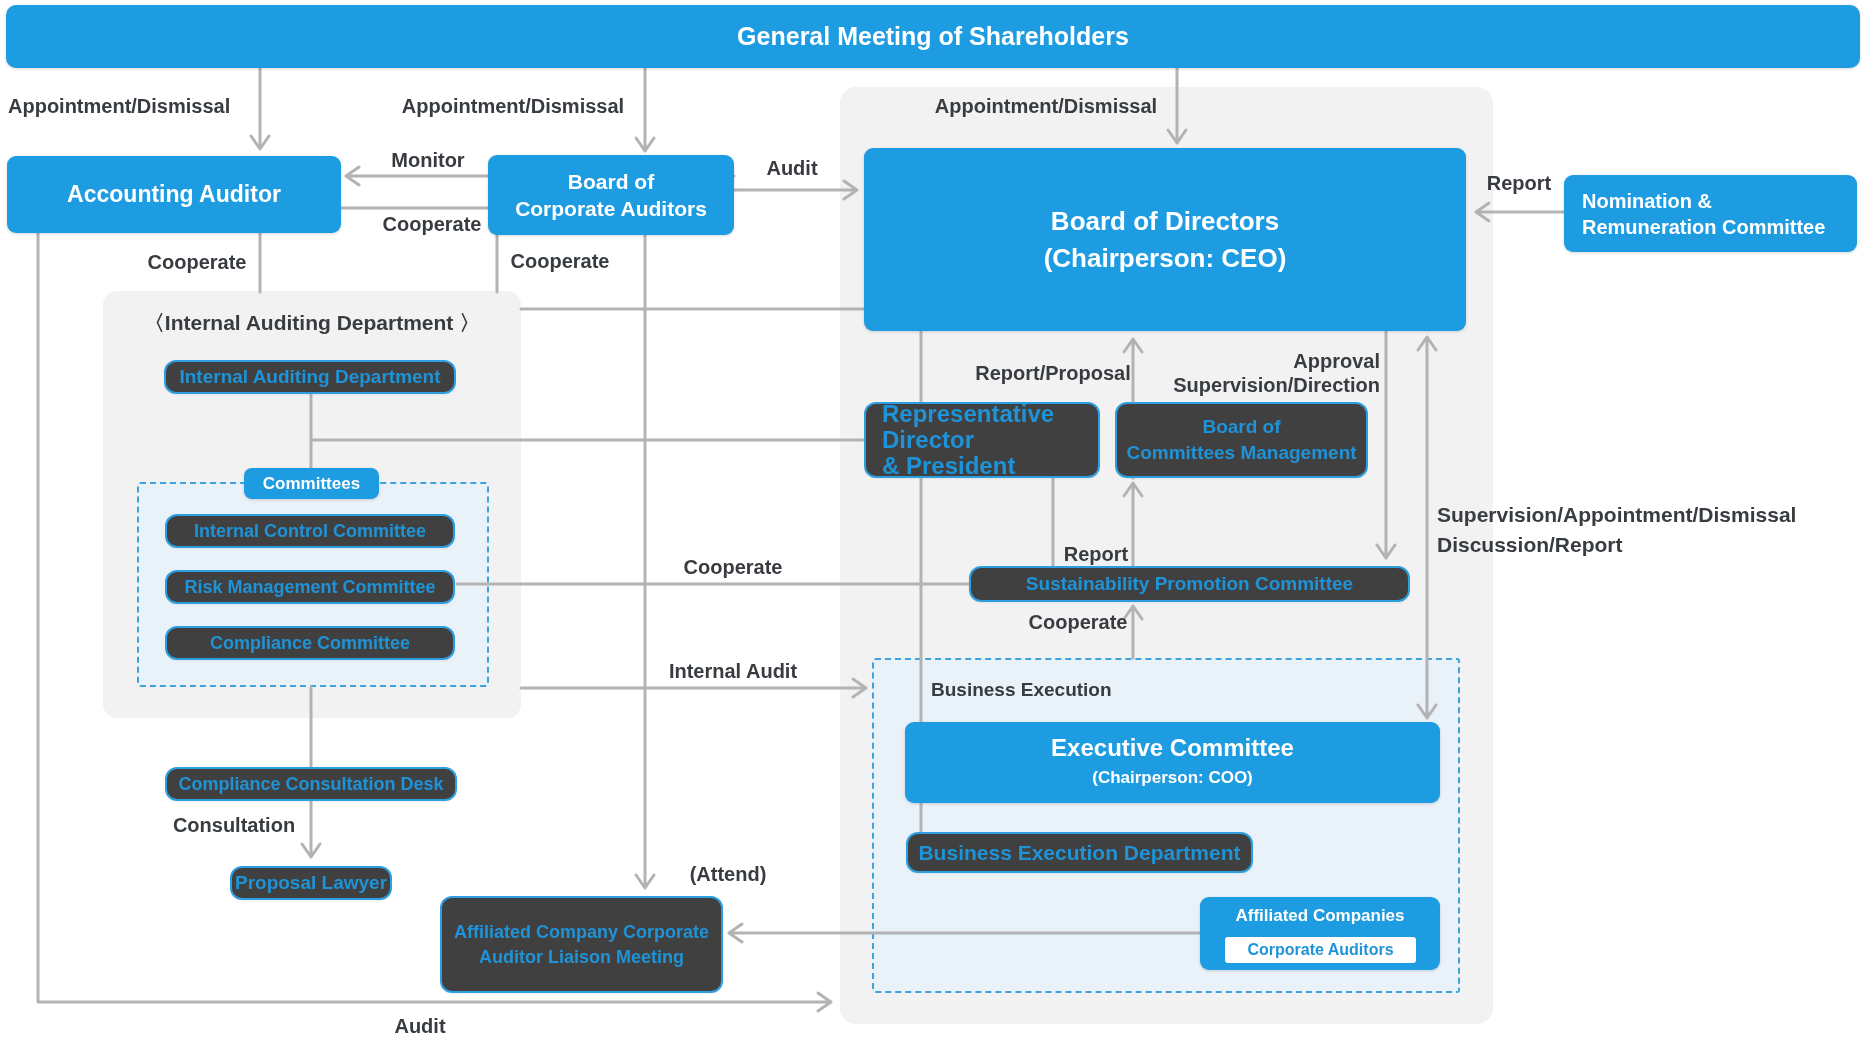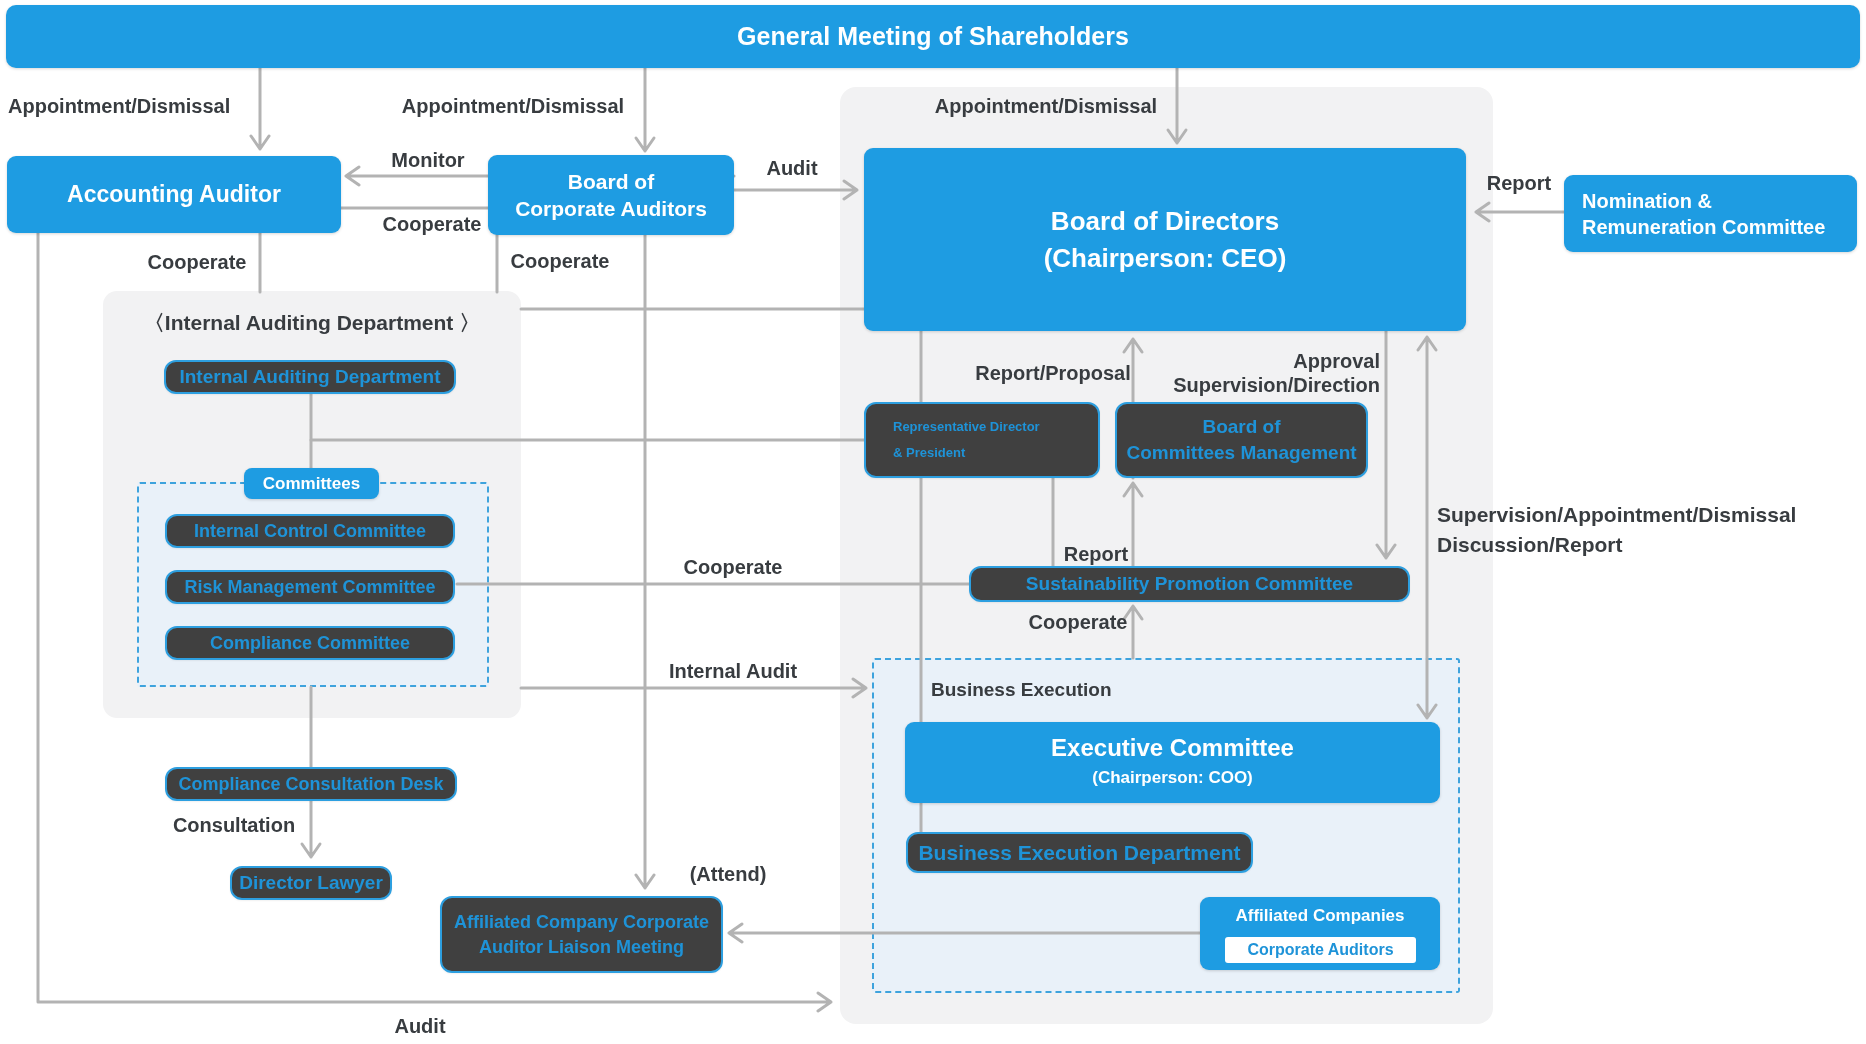--- a/index.html
+++ b/index.html
@@ -99,24 +99,24 @@
   <div class="abs box-line z3" style="left:165px;top:570px;width:290px;height:34px;font-size:18px;text-align:right;">
     <span>Risk Management Committee</span>
   </div>
   <div class="abs box-line z3" style="left:165px;top:626px;width:290px;height:34px;font-size:18px;">
     <span>Compliance Committee</span>
   </div>
   <div class="abs box-line z3" style="left:165px;top:767px;width:292px;height:34px;font-size:18px;">
     <span>Compliance Consultation Desk</span>
   </div>
   <div class="abs box-line z3" style="left:230px;top:866px;width:162px;height:34px;font-size:19px;">
-    <span>Director Lawyer</span>
+    <span>Proposal Lawyer</span>
   </div>
 
-  <div class="abs box-line tl z3" style="left:864px;top:402px;width:236px;height:76px;font-size:13px;line-height:26px;padding-left:27px;">
+  <div class="abs box-line tl z3" style="left:864px;top:402px;width:236px;height:76px;font-size:24px;line-height:26px;padding-left:16px;">
     <span>Representative Director</span>
     <span>&amp; President</span>
   </div>
   <div class="abs box-line z3" style="left:1115px;top:402px;width:253px;height:76px;font-size:19px;line-height:26px;">
     <span>Board of</span>
     <span>Committees Management</span>
   </div>
   <div class="abs box-line z3" style="left:969px;top:566px;width:441px;height:36px;font-size:19px;">
     <span>Sustainability Promotion Committee</span>
   </div>
@@ -127,21 +127,21 @@
   </div>
   <div class="abs box-blue z3" style="left:1200px;top:897px;width:240px;height:73px;font-size:17px;justify-content:flex-start;padding-top:9px;">
     <span>Affiliated Companies</span>
   </div>
   <div class="abs box-line z3" style="left:906px;top:832px;width:347px;height:41px;font-size:21px;">
     <span>Business Execution Department</span>
   </div>
   <div class="abs z3" style="left:1225px;top:937px;width:191px;height:26px;background:#fff;border-radius:3px;display:flex;align-items:center;justify-content:center;color:var(--blueT);font-weight:bold;font-size:16px;">
     <span>Corporate Auditors</span>
   </div>
-  <div class="abs box-line z3" style="left:440px;top:896px;width:283px;height:77px;font-size:18px;line-height:25px;">
+  <div class="abs box-line z3" style="left:440px;top:896px;width:283px;height:97px;font-size:18px;line-height:25px;">
     <span>Affiliated Company Corporate</span>
     <span>Auditor Liaison Meeting</span>
   </div>
 
   <div class="lbl z3" style="left:8px;top:96px;">Appointment/Dismissal</div>
   <div class="lbl c z3" style="left:513px;top:96px;">Appointment/Dismissal</div>
   <div class="lbl c z3" style="left:1046px;top:96px;">Appointment/Dismissal</div>
   <div class="lbl c z3" style="left:428px;top:150px;">Monitor</div>
   <div class="lbl c z3" style="left:432px;top:214px;">Cooperate</div>
   <div class="lbl c z3" style="left:792px;top:158px;">Audit</div>

